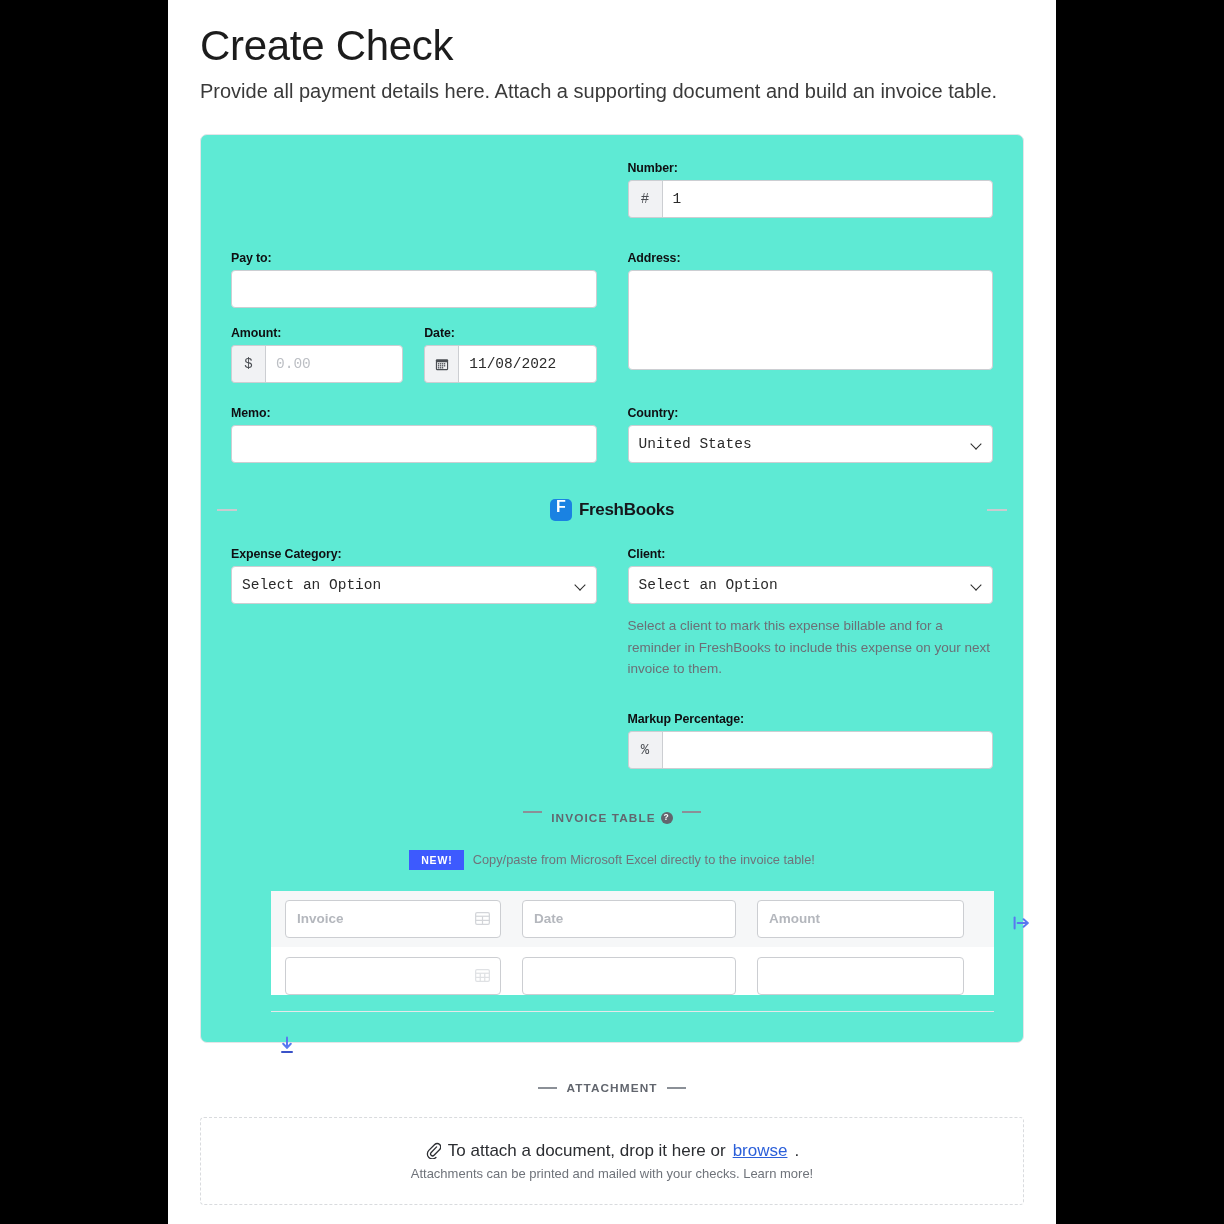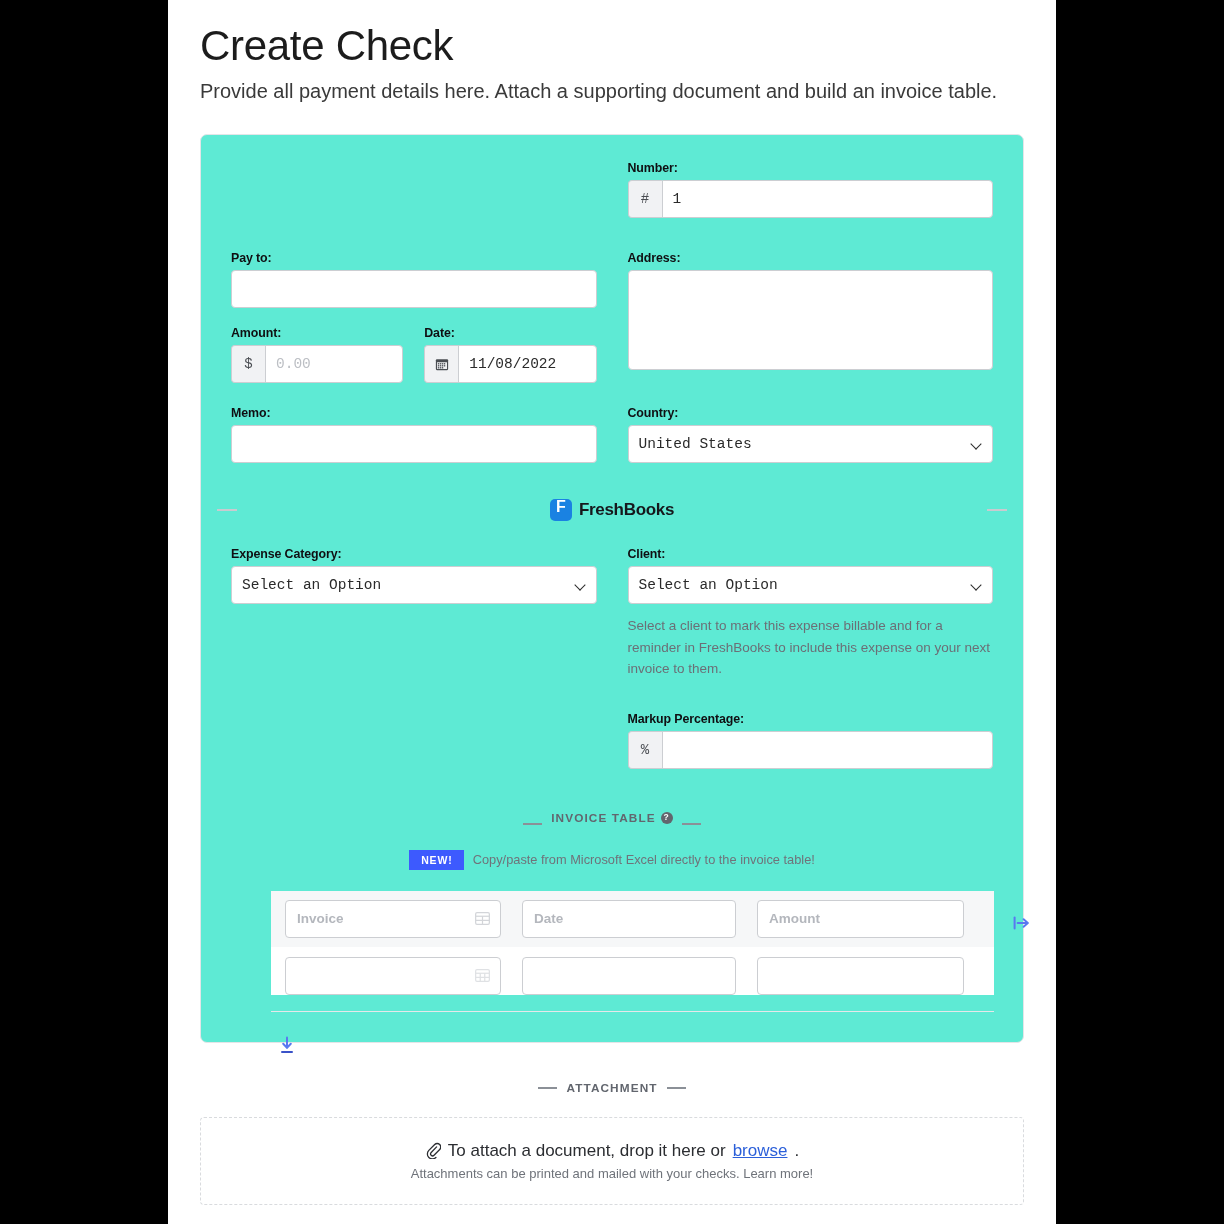--- a/index.html
+++ b/index.html
@@ -116,21 +116,21 @@
     font-family:"Liberation Sans", sans-serif;
   }
   .fb-name { font-size:17px; font-weight:700; color:#16181c; letter-spacing:-0.3px; }
 
   .help-text {
     font-size:13.5px; color:#6b6f76; line-height:1.6; margin-top:11px;
   }
 
   
   .sec-divider {
-    display:flex; align-items:flex-end; justify-content:center;
+    display:flex; align-items:flex-start; justify-content:center;
     gap:9px; margin:42px 0 0 0;
   }
   .sec-dash { width:19px; height:2px; background:#8b9097; }
   .sec-title {
     font-size:11.8px; font-weight:700; letter-spacing:1.1px;
     color:#62666e; display:flex; align-items:center; gap:5px;
   }
   .qmark {
     display:inline-flex; align-items:center; justify-content:center;
     width:12px; height:12px; border-radius:50%;

